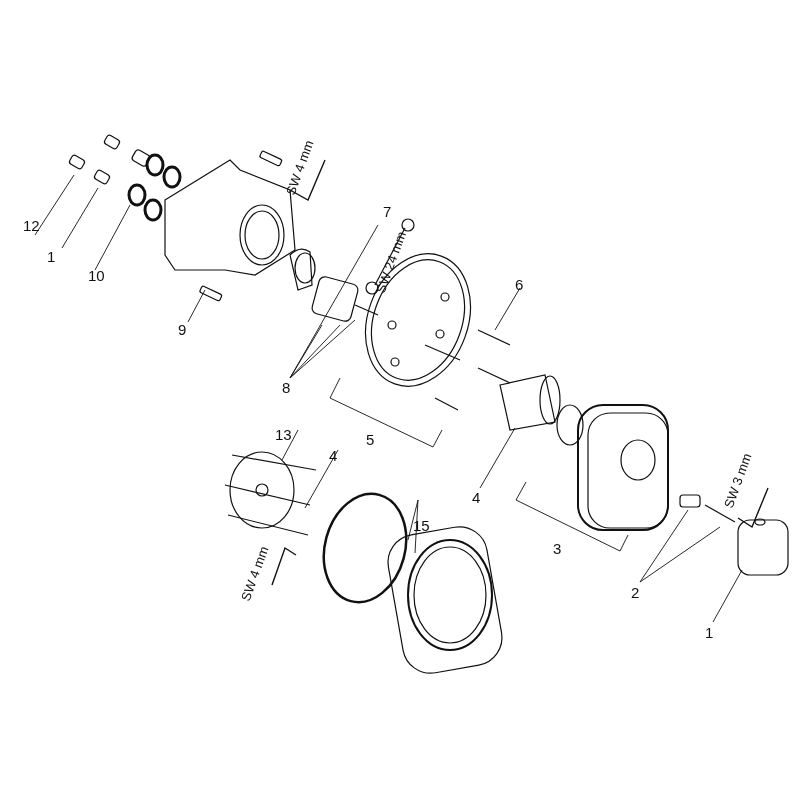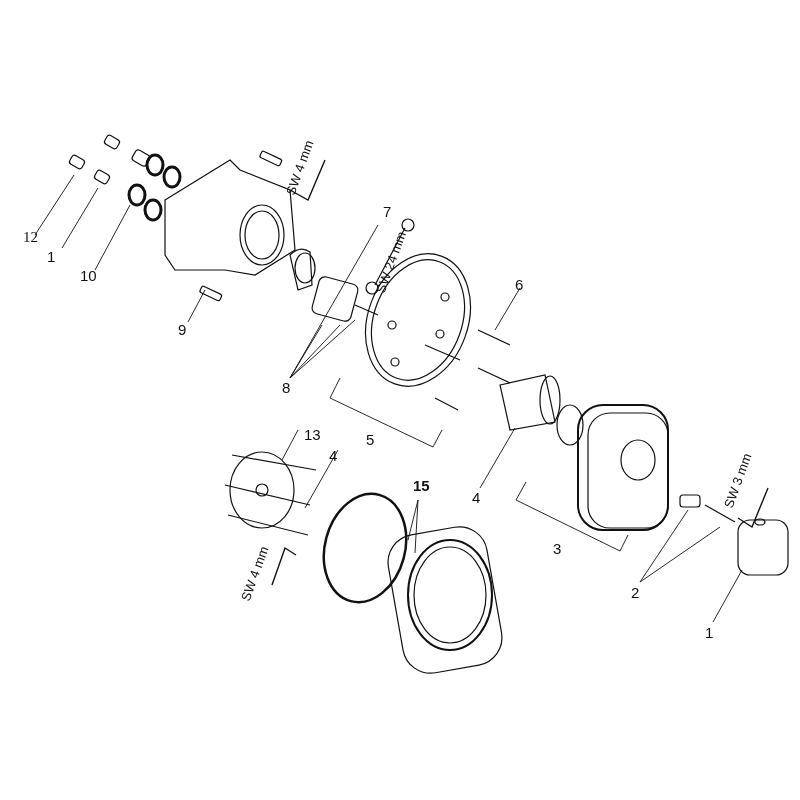--- a/index.html
+++ b/index.html
@@ -134,24 +134,24 @@
 
   <span class="lbl" style="left:705px;top:625px;">1</span>
   <span class="lbl" style="left:631px;top:585px;">2</span>
   <span class="lbl" style="left:553px;top:541px;">3</span>
   <span class="lbl" style="left:472px;top:490px;">4</span>
   <span class="lbl" style="left:366px;top:432px;">5</span>
   <span class="lbl" style="left:515px;top:277px;">6</span>
   <span class="lbl" style="left:383px;top:204px;">7</span>
   <span class="lbl" style="left:282px;top:380px;">8</span>
   <span class="lbl" style="left:178px;top:322px;">9</span>
-  <span class="lbl" style="left:80px;top:268px;">10</span>
+  <span class="lbl" style="left:88px;top:268px;">10</span>
   <span class="lbl" style="left:47px;top:249px;">1</span>
-  <span class="lbl" style="left:23px;top:230px;font-family:Liberation Serif, serif;">12</span>
-  <span class="lbl" style="left:304px;top:427px;">13</span>
+  <span class="lbl" style="left:23px;top:218px;">12</span>
+  <span class="lbl" style="left:275px;top:427px;">13</span>
   <span class="lbl" style="left:329px;top:448px;">4</span>
-  <span class="lbl" style="left:413px;top:478px;font-weight:bold;">15</span>
+  <span class="lbl" style="left:413px;top:518px;">15</span>
 
   <span class="tool" style="left:297px;top:182px;transform:rotate(-70deg);">SW 4 mm</span>
   <span class="tool" style="left:387px;top:280px;transform:rotate(-70deg);">SW 24 mm</span>
   <span class="tool" style="left:735px;top:495px;transform:rotate(-70deg);">SW 3 mm</span>
   <span class="tool" style="left:252px;top:588px;transform:rotate(-70deg);">SW 4 mm</span>
 </div>
 
 </body></html>

